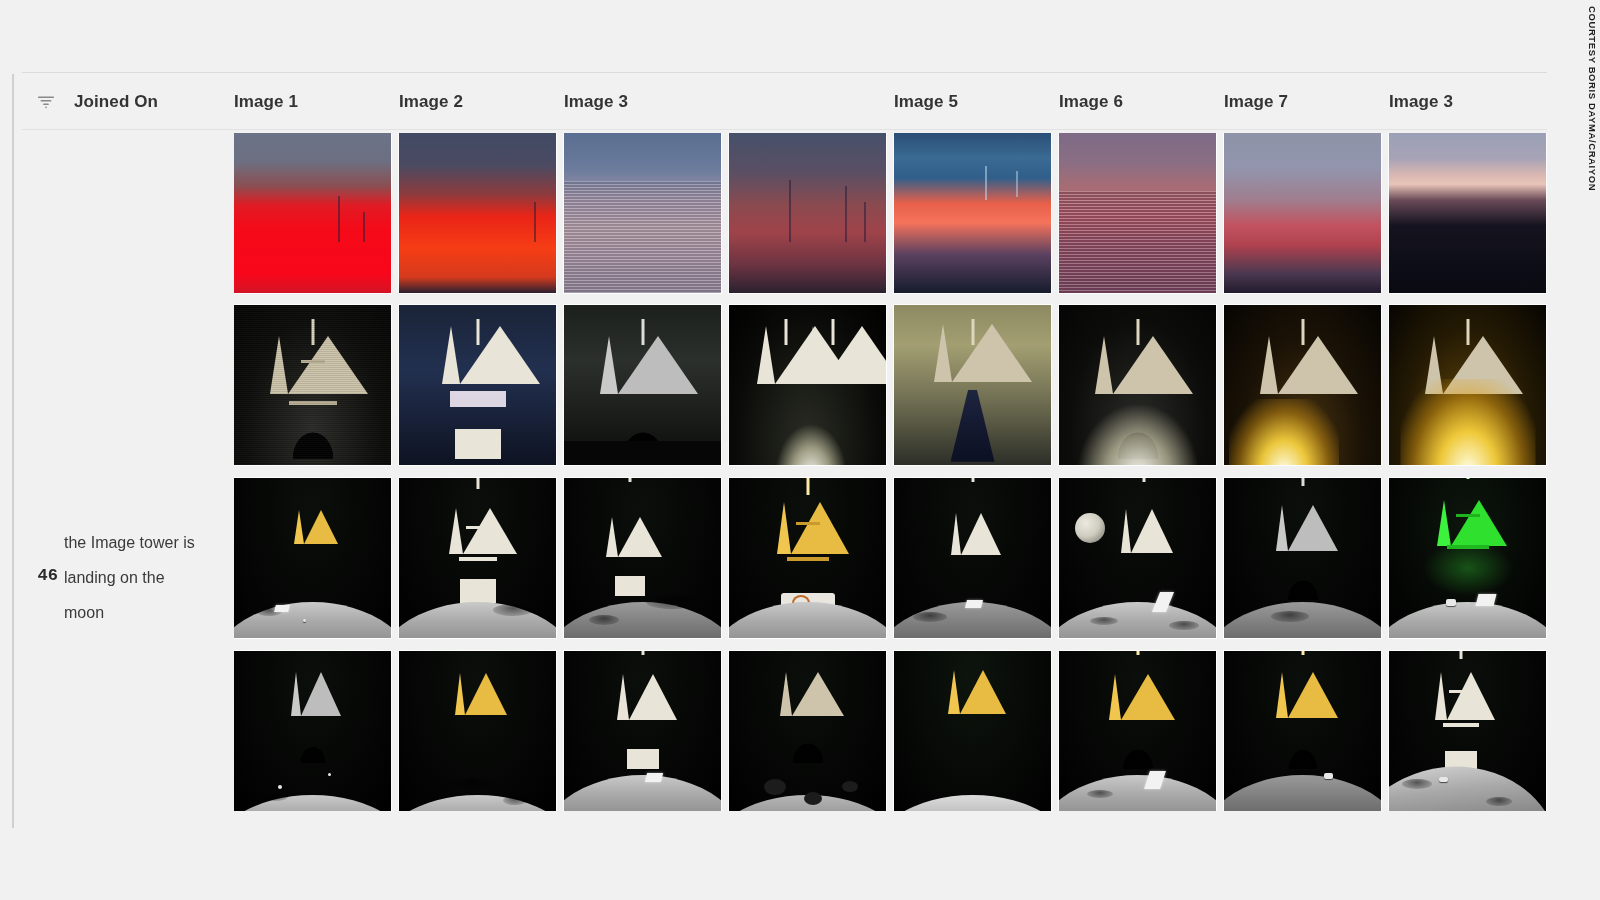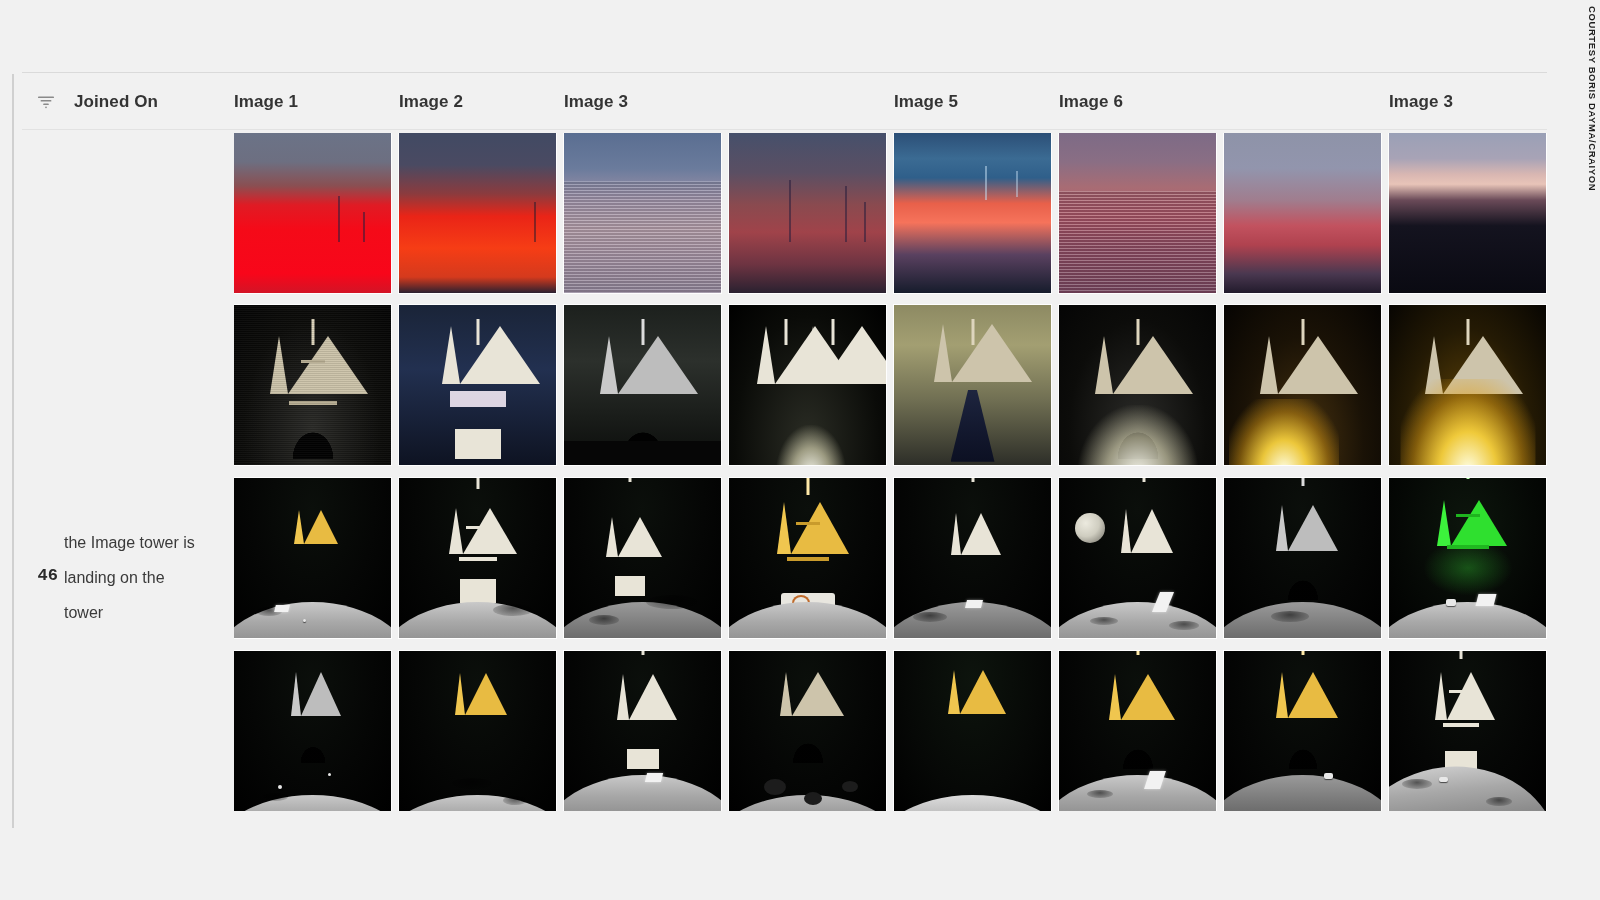--- a/index.html
+++ b/index.html
@@ -336,28 +336,29 @@
       </svg>
     </div>
 
     <div class="header-label hdr-joined">Joined On</div>
 
     <div class="header-label" style="left:234px;width:157px;">Image 1</div>
     <div class="header-label" style="left:399px;width:157px;">Image 2</div>
     <div class="header-label" style="left:564px;width:157px;">Image 3</div>
     <div class="header-label" style="left:894px;width:157px;">Image 5</div>
     <div class="header-label" style="left:1059px;width:157px;">Image 6</div>
+    <div class="header-label" style="left:1224px;width:157px;">Image 7</div>
     <div class="header-label" style="left:1389px;width:157px;">Image 3</div>
   </div>
 
   <div class="row-index" style="top:566px;font-family:Liberation Mono, monospace;">46</div>
 
   <div class="row-prompt" style="top:525px;">the Image tower is</div>
   <div class="row-prompt" style="top:560px;">landing on the</div>
-  <div class="row-prompt" style="top:595px;">tower</div>
+  <div class="row-prompt" style="top:595px;">moon</div>
 
   <div class="grid">
 
     <div class="cell" style="left:0px;top:0px;">
       <div class="art sky-a"></div>
       <div class="tower-spike" style="left:66%;height:46px;"></div>
       <div class="tower-spike" style="left:82%;height:30px;"></div>
     </div>
     <div class="cell" style="left:165px;top:0px;">
       <div class="art sky-b"></div>

